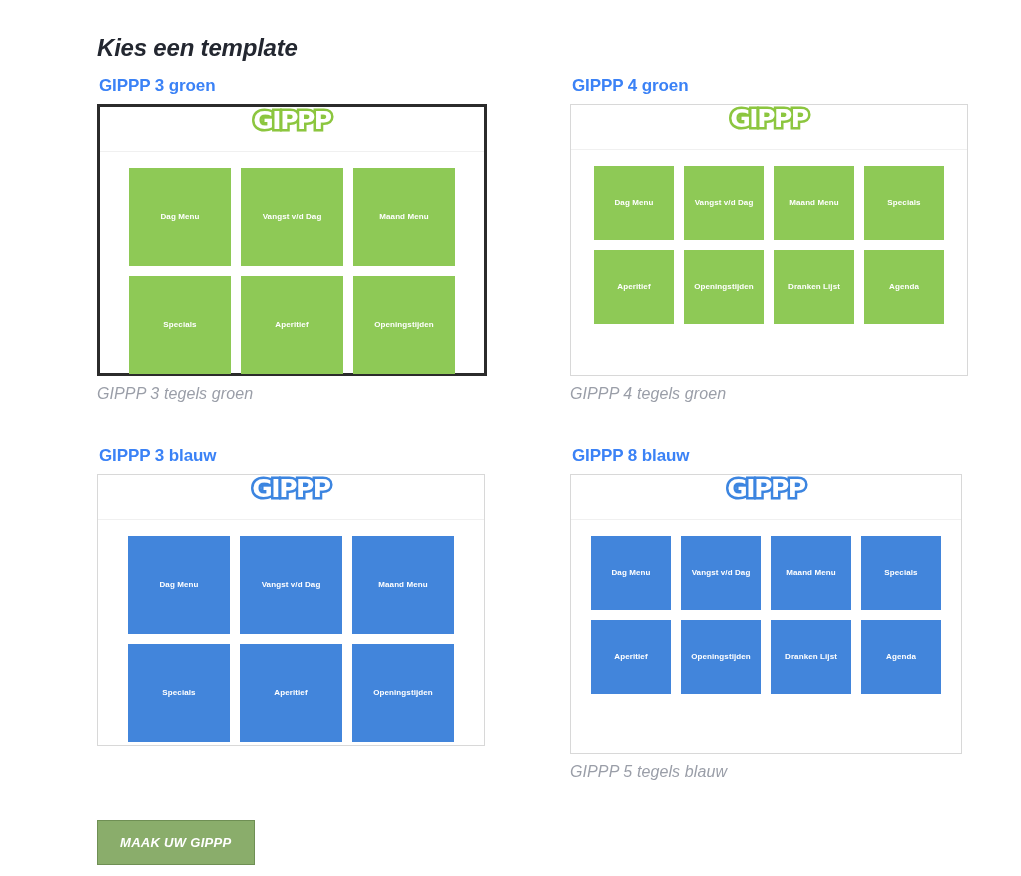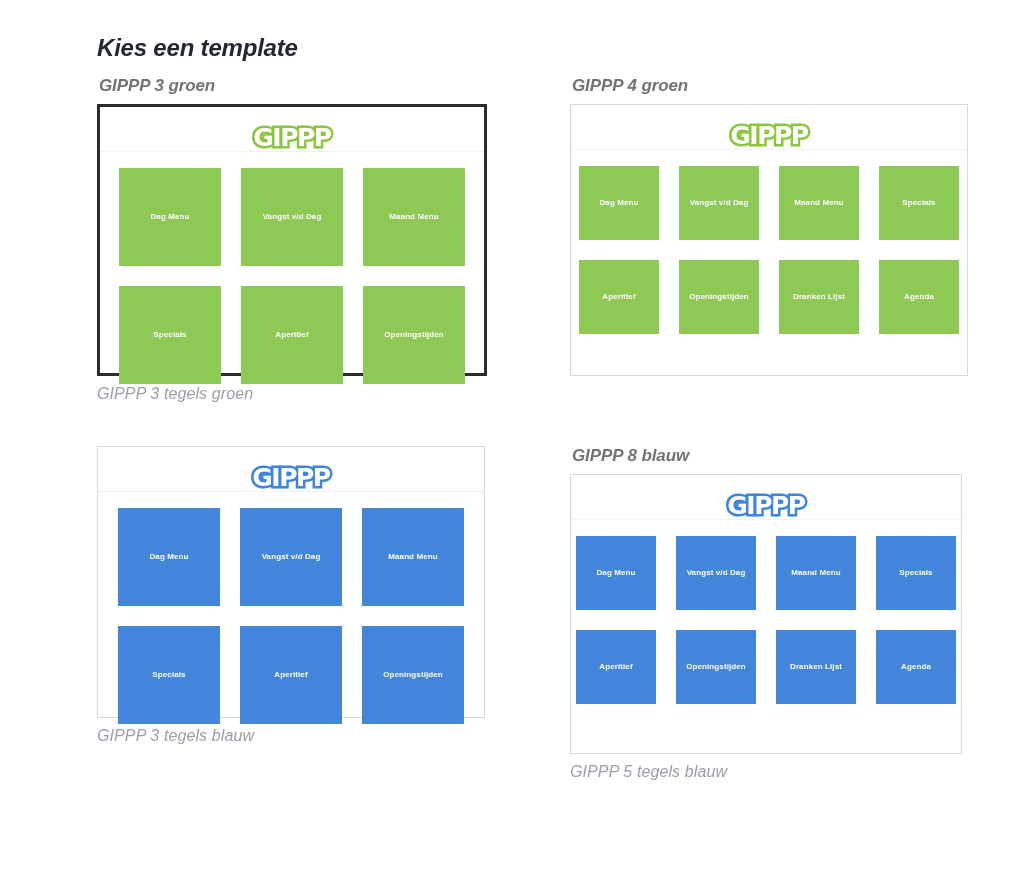--- a/index.html
+++ b/index.html
@@ -43,39 +43,38 @@
     top: 52px;
     width: 1021px;
   }
 
   .tpl {
     position: absolute;
   }
   .tpl-heading {
     font-size: 17px;
     font-weight: bold;
-    font-style: italic;
-    color: #737373;
+    color: #3b82f6;
     margin: 0 0 8px 2px;
     letter-spacing: -0.1px;
   }
 
   .card {
     background: #ffffff;
     border: 1px solid #d8d8d8;
     position: relative;
   }
   .card.selected {
     border: 3px solid #2b2b2b;
   }
 
   .card-head {
     height: 45px;
     display: flex;
-    align-items: flex-end;
+    align-items: flex-start;
     justify-content: center;
     border-bottom: 1px solid #f0f0f0;
   }
 
   
   .logo {
     font-family: "DejaVu Sans", sans-serif;
     font-weight: bold;
     font-size: 25px;
     letter-spacing: -1.5px;
@@ -95,21 +94,21 @@
     paint-order: stroke fill;
   }
 
   .tiles-wrap {
     padding: 16px 0 16px 0;
     display: flex;
     justify-content: center;
   }
   .tiles {
     display: grid;
-    gap: 20px;
+    gap: 10px;
   }
   .tiles.cols3 { grid-template-columns: repeat(3, 102px); grid-auto-rows: 98px; }
   .tiles.cols4 { grid-template-columns: repeat(4, 80px); grid-auto-rows: 74px; }
 
   .tile {
     display: flex;
     align-items: center;
     justify-content: center;
     color: #ffffff;
     font-size: 8px;
@@ -190,38 +189,39 @@
               <div class="tile green">Vangst v/d Dag</div>
               <div class="tile green">Maand Menu</div>
               <div class="tile green">Specials</div>
               <div class="tile green">Aperitief</div>
               <div class="tile green">Openingstijden</div>
               <div class="tile green">Dranken Lijst</div>
               <div class="tile green">Agenda</div>
             </div>
           </div>
         </div>
+        <div class="caption">GIPPP 4 tegels groen</div>
       </div>
       <div class="tpl" style="left: 97px; top: 370px; width: 388px;">
+        <div class="tpl-heading">GIPPP 3 blauw</div>
         <div class="card" style="height: 272px;">
           <div class="card-head">
             <span class="logo blue">GIPPP</span>
           </div>
           <div class="tiles-wrap">
             <div class="tiles cols3">
               <div class="tile blue">Dag Menu</div>
               <div class="tile blue">Vangst v/d Dag</div>
               <div class="tile blue">Maand Menu</div>
               <div class="tile blue">Specials</div>
               <div class="tile blue">Aperitief</div>
               <div class="tile blue">Openingstijden</div>
             </div>
           </div>
         </div>
-        <div class="caption">GIPPP 3 tegels blauw</div>
       </div>
       <div class="tpl" style="left: 570px; top: 370px; width: 392px;">
         <div class="tpl-heading">GIPPP 8 blauw</div>
         <div class="card" style="height: 280px;">
           <div class="card-head">
             <span class="logo blue">GIPPP</span>
           </div>
           <div class="tiles-wrap">
             <div class="tiles cols4">
               <div class="tile blue">Dag Menu</div>
@@ -232,14 +232,17 @@
               <div class="tile blue">Openingstijden</div>
               <div class="tile blue">Dranken Lijst</div>
               <div class="tile blue">Agenda</div>
             </div>
           </div>
         </div>
         <div class="caption">GIPPP 5 tegels blauw</div>
       </div>
     </div>
 
+  <div class="submit-wrap">
+    <button class="submit-btn">MAAK UW GIPPP</button>
+  </div>
 
 </div>
 
 </body></html>

